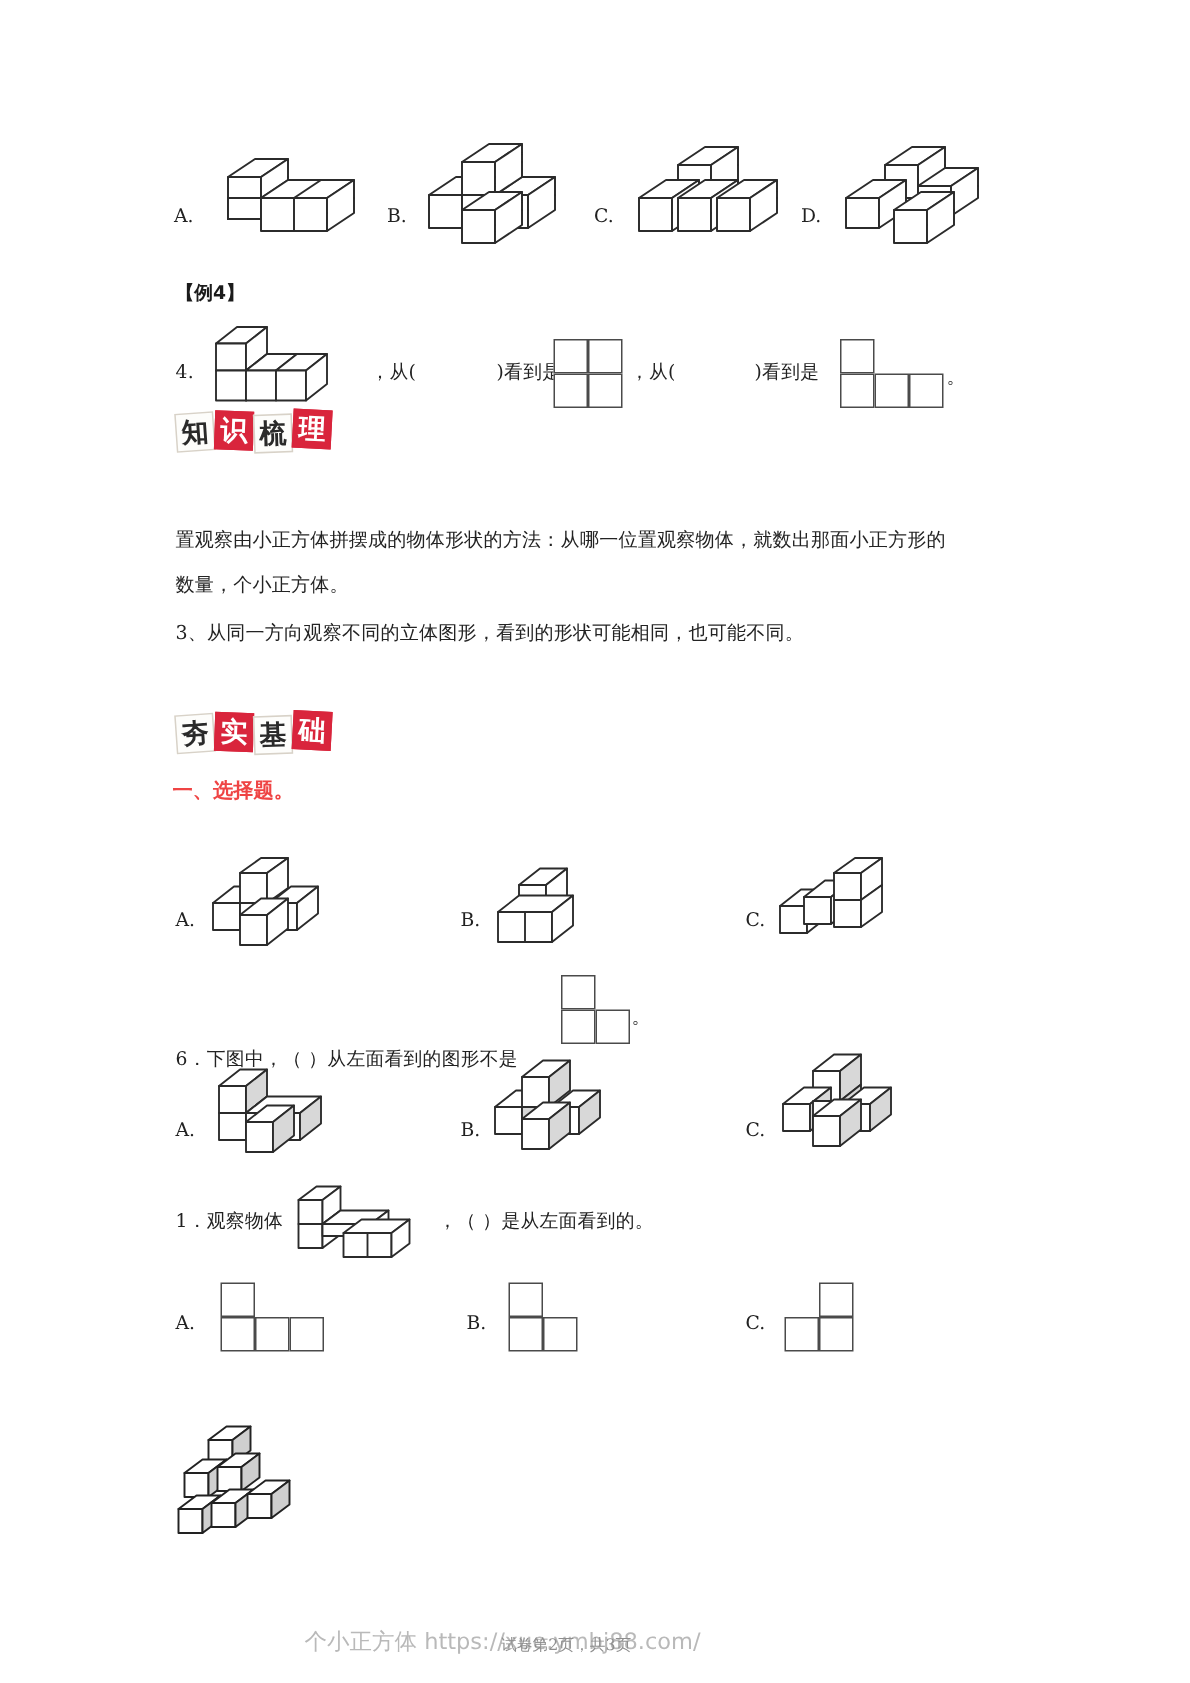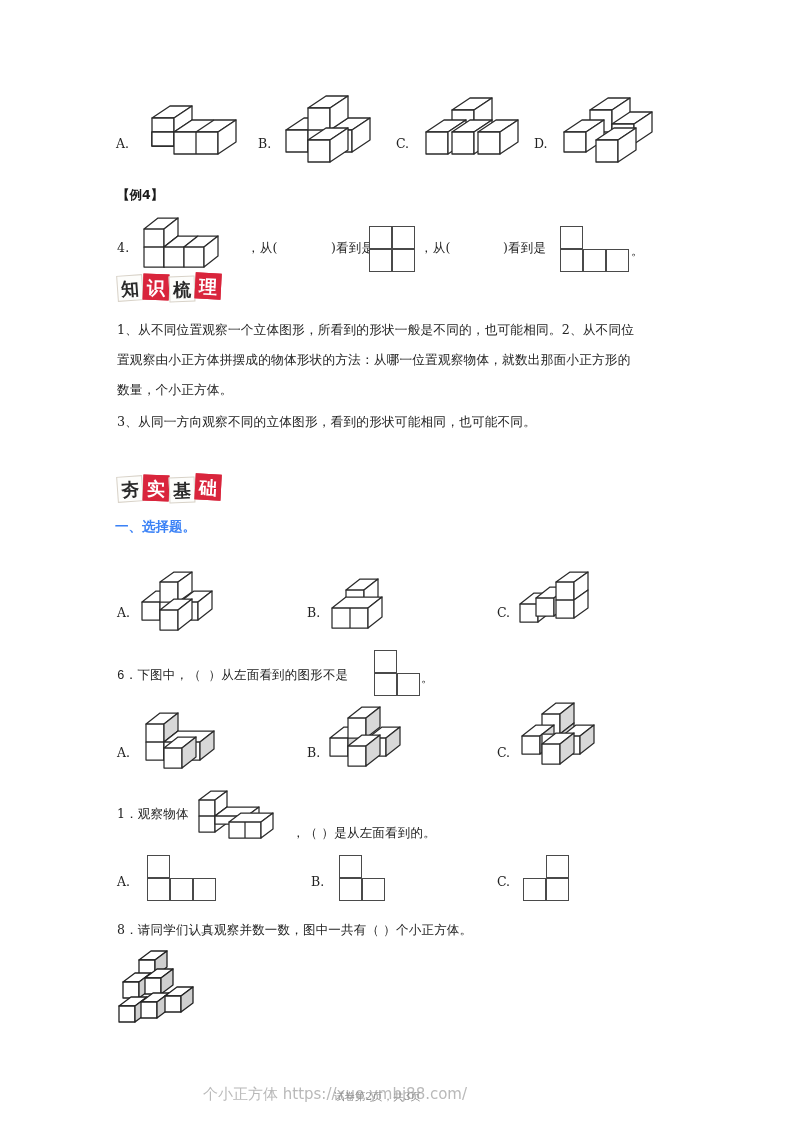--- a/index.html
+++ b/index.html
@@ -40,21 +40,21 @@
   }
   .opt-label {
     font-family: "DejaVu Serif", "Liberation Serif", serif;
     font-size: 12.5px;
     color: #222;
   }
   .section-head {
     font-family: "DejaVu Sans", "Liberation Sans", sans-serif;
     font-size: 13.5px;
     font-weight: bold;
-    color: #3b82f6;
+    color: #ef4444;
     white-space: nowrap;
   }
   .example-tag {
     font-family: "DejaVu Sans", "Liberation Sans", sans-serif;
     font-size: 12.5px;
     font-weight: bold;
     color: #1b1b1b;
     white-space: nowrap;
   }
 
@@ -238,21 +238,20 @@
   </div>
   <div class="abs qtext" style="left:631px; top:243px;">。</div>
 
   <div class="abs stamp" style="left:117px; top:275px;">
     <span class="sw c0">知</span>
     <span class="sr c1">识</span>
     <span class="sw c2">梳</span>
     <span class="sr c3">理</span>
   </div>
 
-  <div class="abs bodytext" style="left:117px; top:322px;">1、从不同位置观察一个立体图形，所看到的形状一般是不同的，也可能相同。2、从不同位</div>
   <div class="abs bodytext" style="left:117px; top:352px;">置观察由小正方体拼摆成的物体形状的方法：从哪一位置观察物体，就数出那面小正方形的</div>
   <div class="abs bodytext" style="left:117px; top:382px;">数量，个小正方体。</div>
   <div class="abs bodytext" style="left:117px; top:414px;">3、从同一方向观察不同的立体图形，看到的形状可能相同，也可能不同。</div>
 
   <div class="abs stamp" style="left:117px; top:476px;">
     <span class="sw c0">夯</span>
     <span class="sr c1">实</span>
     <span class="sw c2">基</span>
     <span class="sr c3">础</span>
   </div>
@@ -301,21 +300,21 @@
       <polygon points="18,24 36,24 36,42 18,42"></polygon>
       <polygon points="36,24 50,13 50,31 36,42"></polygon>
       <polygon points="38,8 52,-2 70,-2 56,8"></polygon>
       <polygon points="38,8 56,8 56,26 38,26"></polygon>
       <polygon points="56,8 70,-2 70,16 56,26"></polygon>
       <polygon points="38,26 56,26 56,44 38,44"></polygon>
       <polygon points="56,26 70,16 70,34 56,44"></polygon>
     </g>
   </svg>
 
-  <div class="abs qtext" style="left:117px; top:667px;font-family:Liberation Mono, monospace;">6．下图中，（    ）从左面看到的图形不是</div>
+  <div class="abs qtext" style="left:117px; top:698px;">6．下图中，（    ）从左面看到的图形不是</div>
 
   <div class="gridshape" style="left:374px; top:650px; width:46px; height:46px;">
     <div class="gcell" style="left:0px;  top:0px;  width:23px; height:23px;"></div>
     <div class="gcell" style="left:0px;  top:23px; width:23px; height:23px;"></div>
     <div class="gcell" style="left:23px; top:23px; width:23px; height:23px;"></div>
   </div>
   <div class="abs qtext" style="left:421px; top:670px;">。</div>
 
   <div class="abs opt-label" style="left:117px; top:745px;">A.</div>
   <svg class="abs" style="left:140px; top:708px;" width="110" height="68" viewBox="0 0 110 68">
@@ -388,21 +387,21 @@
       <polygon points="20,28 52,28 52,36 20,36"></polygon>
       <polygon points="52,28 64,19 64,27 52,36"></polygon>
 
       <polygon points="34,34 46,25 78,25 66,34"></polygon>
       <polygon points="34,34 66,34 66,50 34,50"></polygon>
       <polygon points="66,34 78,25 78,41 66,50"></polygon>
       <line x1="50" y1="34" x2="50" y2="50"></line>
     </g>
   </svg>
 
-  <div class="abs qtext" style="left:292px; top:806px;margin-top:19px;">，（    ）是从左面看到的。</div>
+  <div class="abs qtext" style="left:292px; top:806px;">，（    ）是从左面看到的。</div>
 
   <div class="abs opt-label" style="left:117px; top:874px;">A.</div>
   <div class="gridshape" style="left:147px; top:855px; width:69px; height:46px;">
     <div class="gcell" style="left:0px;  top:0px;  width:23px; height:23px;"></div>
     <div class="gcell" style="left:0px;  top:23px; width:23px; height:23px;"></div>
     <div class="gcell" style="left:23px; top:23px; width:23px; height:23px;"></div>
     <div class="gcell" style="left:46px; top:23px; width:23px; height:23px;"></div>
   </div>
 
   <div class="abs opt-label" style="left:311px; top:874px;">B.</div>
@@ -412,21 +411,20 @@
     <div class="gcell" style="left:23px; top:23px; width:23px; height:23px;"></div>
   </div>
 
   <div class="abs opt-label" style="left:497px; top:874px;">C.</div>
   <div class="gridshape" style="left:523px; top:855px; width:46px; height:46px;">
     <div class="gcell" style="left:23px; top:0px;  width:23px; height:23px;"></div>
     <div class="gcell" style="left:0px;  top:23px; width:23px; height:23px;"></div>
     <div class="gcell" style="left:23px; top:23px; width:23px; height:23px;"></div>
   </div>
 
-  <div class="abs qtext" style="left:117px; top:922px;">8．请同学们认真观察并数一数，图中一共有（    ）个小正方体。</div>
 
   <svg class="abs" style="left:115px; top:948px;" width="130" height="112" viewBox="0 0 130 112">
     <g fill="#ffffff" stroke="#222222" stroke-width="1.3" stroke-linejoin="round">
 
       <polygon points="24,12 36,3 52,3 40,12"></polygon>
       <polygon points="24,12 40,12 40,28 24,28"></polygon>
       <polygon points="40,12 52,3 52,19 40,28" fill="#cfcfcf"></polygon>
 
       <polygon points="8,34 20,25 36,25 24,34"></polygon>
       <polygon points="8,34 24,34 24,50 8,50"></polygon>

